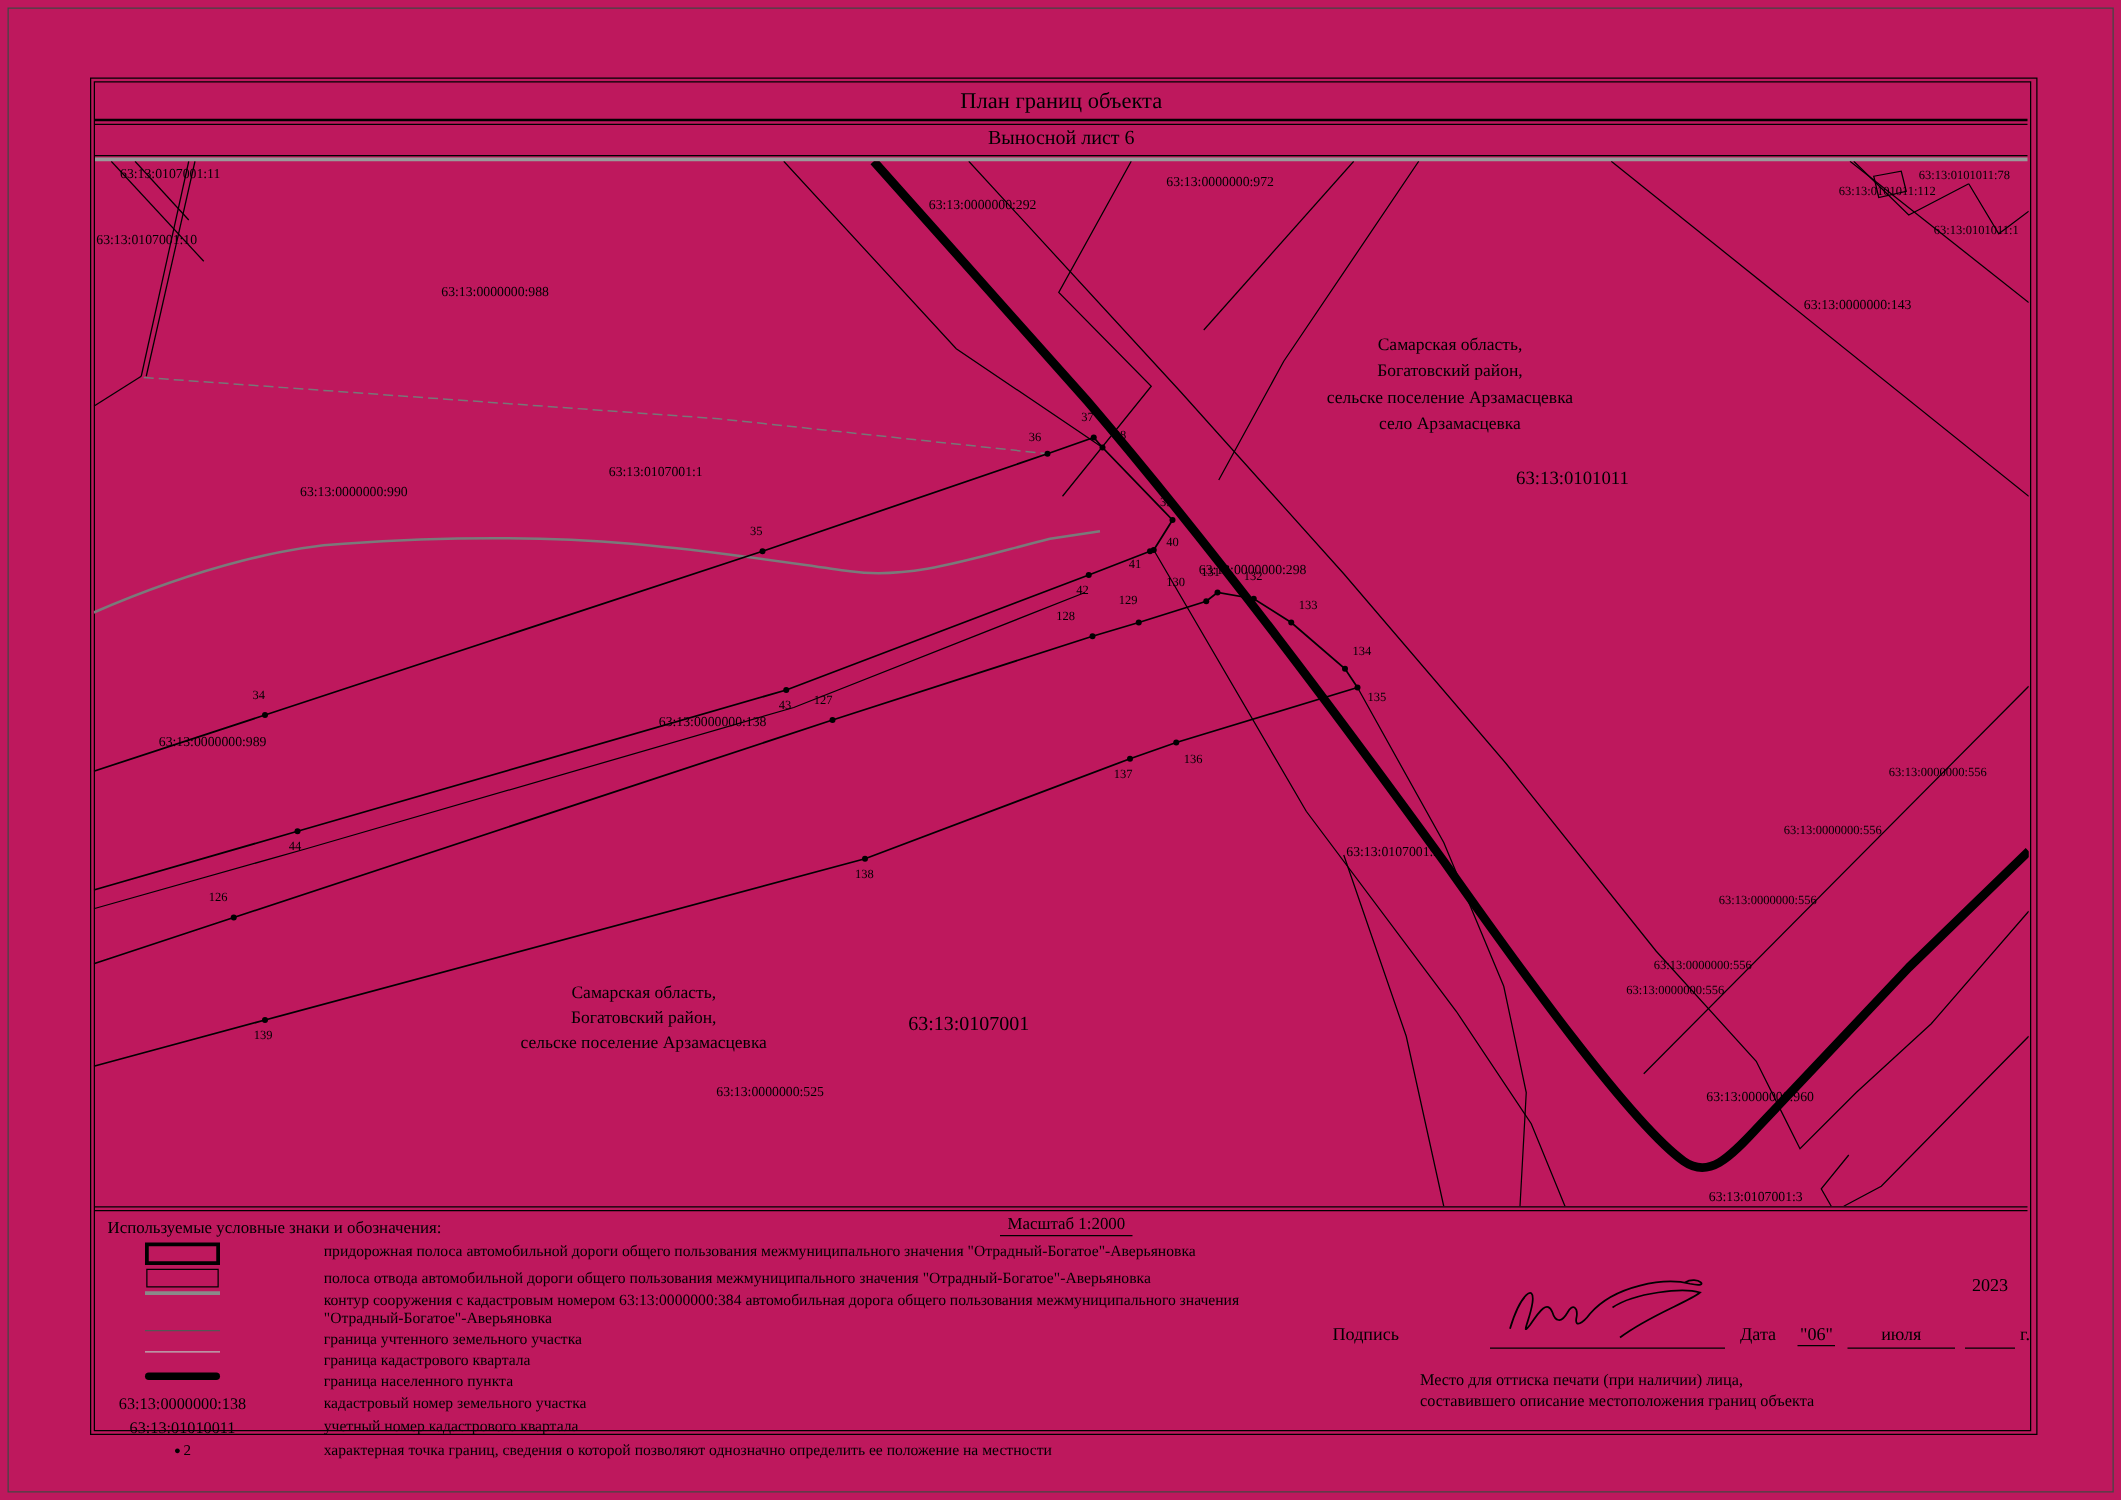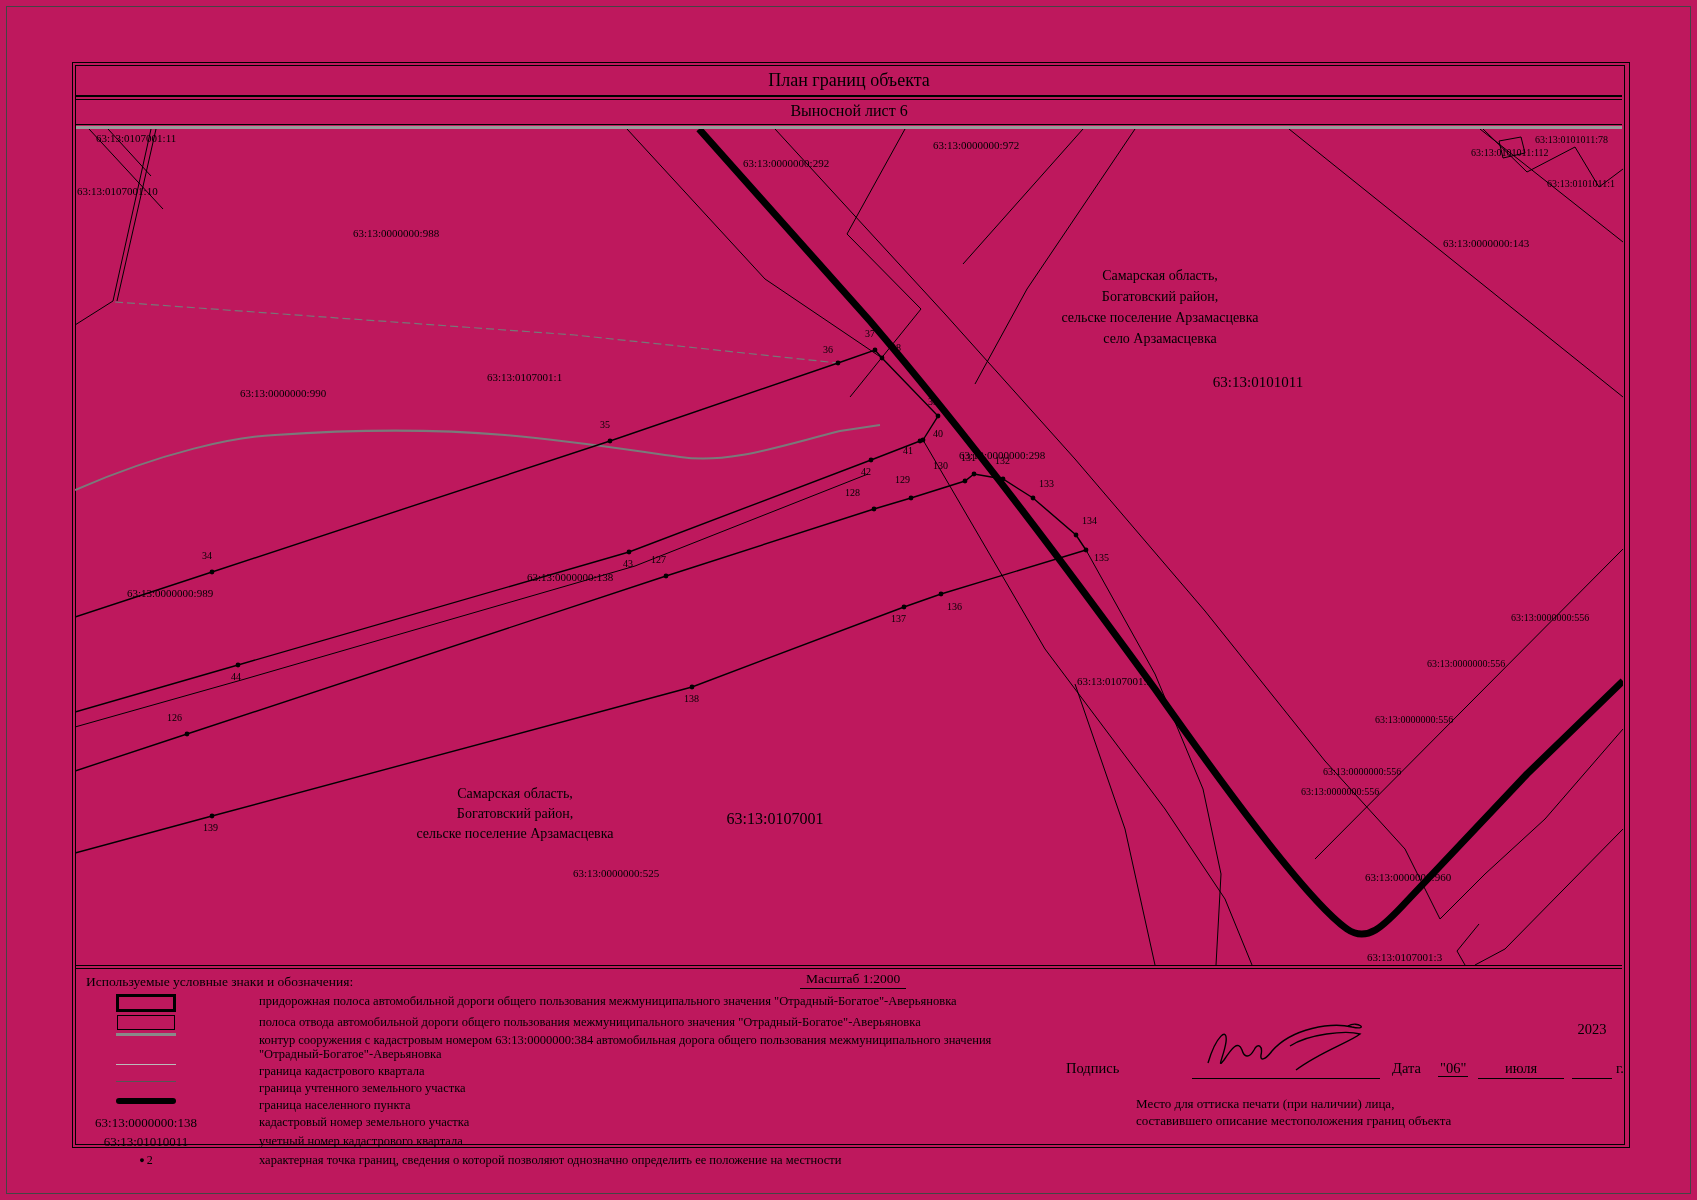--- a/index.html
+++ b/index.html
@@ -207,29 +207,29 @@
         <div class="lg-text">полоса отвода автомобильной дороги общего пользования межмуниципального значения "Отрадный-Богатое"-Аверьяновка</div>
       </div>
       <div class="lg-row">
         <div class="lg-sym">
           <div class="sym-line-gray"></div>
         </div>
         <div class="lg-text">контур сооружения с кадастровым номером 63:13:0000000:384 автомобильная дорога общего пользования межмуниципального значения "Отрадный-Богатое"-Аверьяновка</div>
       </div>
       <div class="lg-row">
         <div class="lg-sym">
+          <div class="sym-line-thin"></div>
+        </div>
+        <div class="lg-text">граница учтенного земельного участка</div>
+      </div>
+      <div class="lg-row">
+        <div class="lg-sym">
           <div class="sym-line-faint"></div>
         </div>
         <div class="lg-text">граница кадастрового квартала</div>
-      </div>
-      <div class="lg-row">
-        <div class="lg-sym">
-          <div class="sym-line-thin"></div>
-        </div>
-        <div class="lg-text">граница учтенного земельного участка</div>
       </div>
       <div class="lg-row">
         <div class="lg-sym">
           <div class="sym-line-thick"></div>
         </div>
         <div class="lg-text">граница населенного пункта</div>
       </div>
       <div class="lg-row">
         <div class="lg-sym">
           <div class="sym-text">63:13:0000000:138</div>

